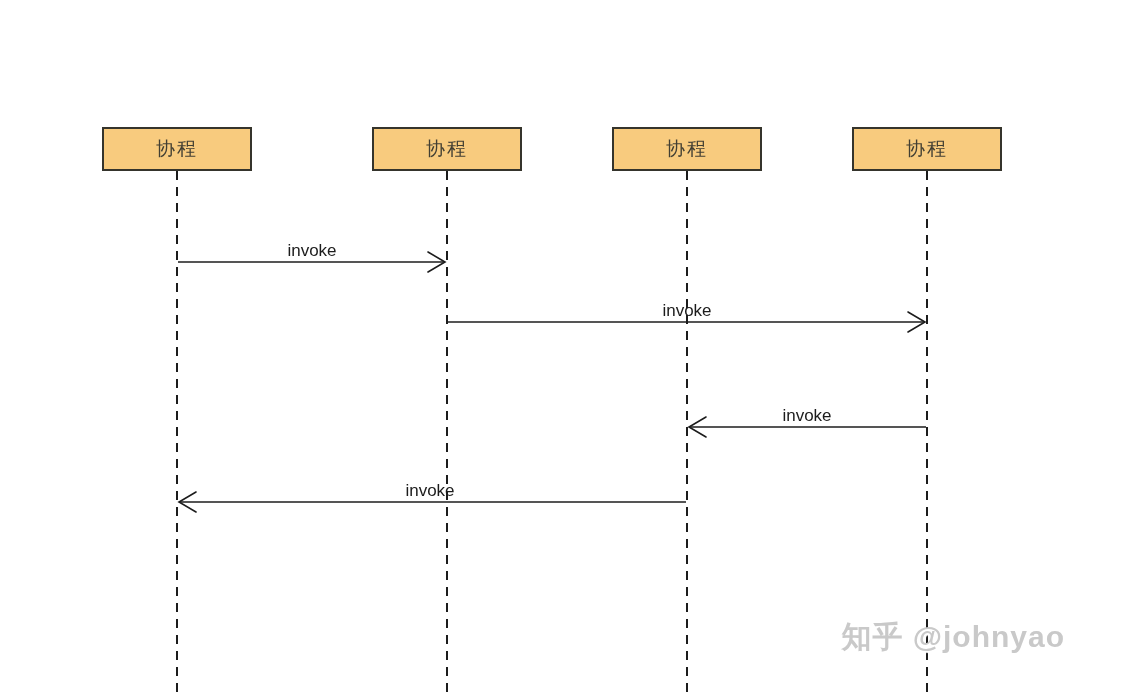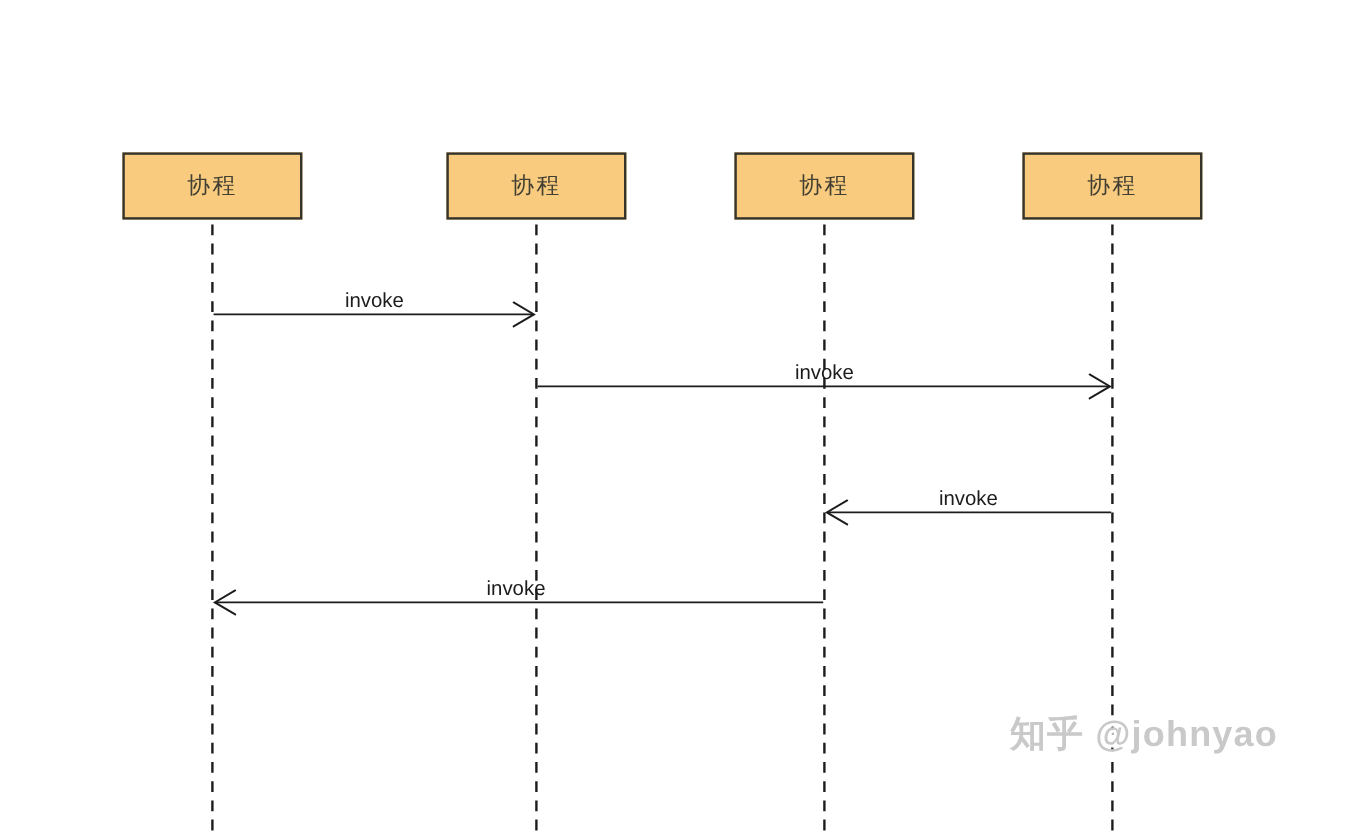--- a/index.html
+++ b/index.html
@@ -38,38 +38,38 @@
   .msg-label {
     fill: var(--label, #1c1c1c);
     font-size: 17px;
     font-family: "Liberation Sans", "DejaVu Sans", sans-serif;
     text-anchor: middle;
   }
   .actor {
     position: absolute;
     top: 127px;
     width: 150px;
-    height: 56px;
+    height: 44px;
     box-sizing: border-box;
     background: var(--actor_fill, #f8cb7e);
     border: 2px solid var(--actor_border, #35342c);
     display: flex;
     align-items: center;
     justify-content: center;
     font-size: 19px;
     letter-spacing: 2px;
     color: #423f33;
   }
   .actor-1 { left: 102px; }
   .actor-2 { left: 372px; }
   .actor-3 { left: 612px; }
   .actor-4 { left: 852px; }
   .watermark {
     position: absolute;
-    top: 592px;
+    top: 617px;
     right: 62px;
     font-size: 30px;
     font-weight: bold;
     letter-spacing: 1px;
     color: var(--watermark, #c9c9c9);
     text-shadow: 2px 2px 1px #ffffff, 1px 1px 0 #ffffff;
     white-space: nowrap;
   }
 </style>
 </head>

